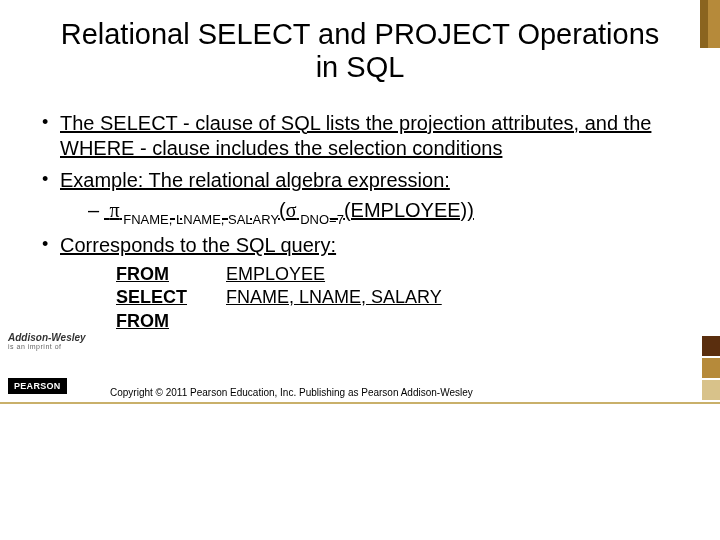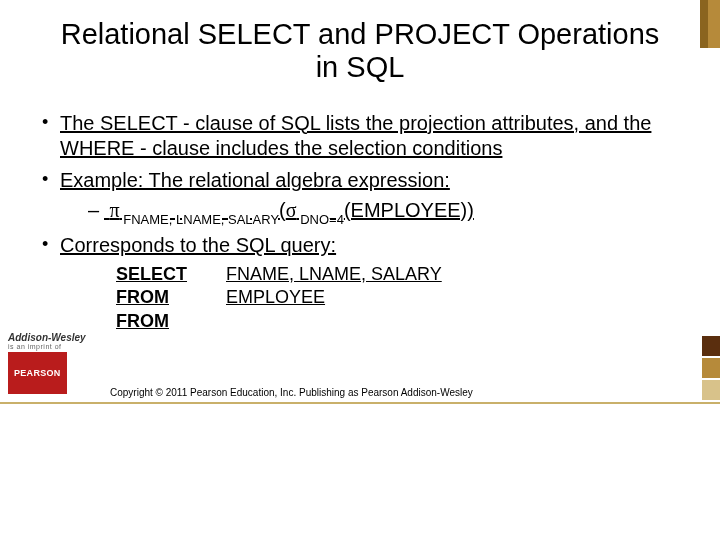--- a/index.html
+++ b/index.html
@@ -121,25 +121,25 @@
     font-size: 7px;
     font-weight: normal;
     font-style: normal;
     color: #666;
     letter-spacing: 0.5px;
   }
   .pearson-badge {
     position: absolute;
     left: 8px;
     bottom: 14px;
-    background: #b91c1c;
+    background: #000000;
     color: #fff;
     font-size: 9px;
     font-weight: bold;
-    padding: 16px 6px;
+    padding: 3px 6px;
     letter-spacing: 0.3px;
   }
   .copyright {
     position: absolute;
     left: 110px;
     bottom: 10px;
     font-size: 10px;
     color: #000;
   }
   .right-tabs {
@@ -175,33 +175,33 @@
   <div class="top-accent2"></div>
 
   <h1 class="title">Relational SELECT and PROJECT Operations in SQL</h1>
 
   <ul class="main">
     <li>The SELECT - clause of SQL lists the projection attributes, and the WHERE - clause includes the selection conditions</li>
     <li>
       <span>Example: The relational algebra expression:</span>
       <div class="sub">
         <span class="dash">–</span>
-        <span class="greek">π</span><span class="subscript"> FNAME, LNAME, SALARY</span><span>(</span><span class="greek">σ</span><span class="subscript"> DNO=4</span><span>(EMPLOYEE))</span>
+        <span class="greek">π</span><span class="subscript"> FNAME, LNAME, SALARY</span><span>(</span><span class="greek">σ</span><span class="subscript"> DNO=7</span><span>(EMPLOYEE))</span>
       </div>
     </li>
     <li>
       <span>Corresponds to the SQL query:</span>
       <div class="sql-block">
         <div class="sql-row">
+          <span class="sql-kw">FROM</span>
+          <span class="sql-val">EMPLOYEE</span>
+        </div>
+        <div class="sql-row">
           <span class="sql-kw">SELECT</span>
           <span class="sql-val">FNAME, LNAME, SALARY</span>
-        </div>
-        <div class="sql-row">
-          <span class="sql-kw">FROM</span>
-          <span class="sql-val">EMPLOYEE</span>
         </div>
         <div class="sql-row">
           <span class="sql-kw">FROM</span>
         </div>
       </div>
     </li>
   </ul>
 
   <div class="footer">
     <div class="logo-area">

